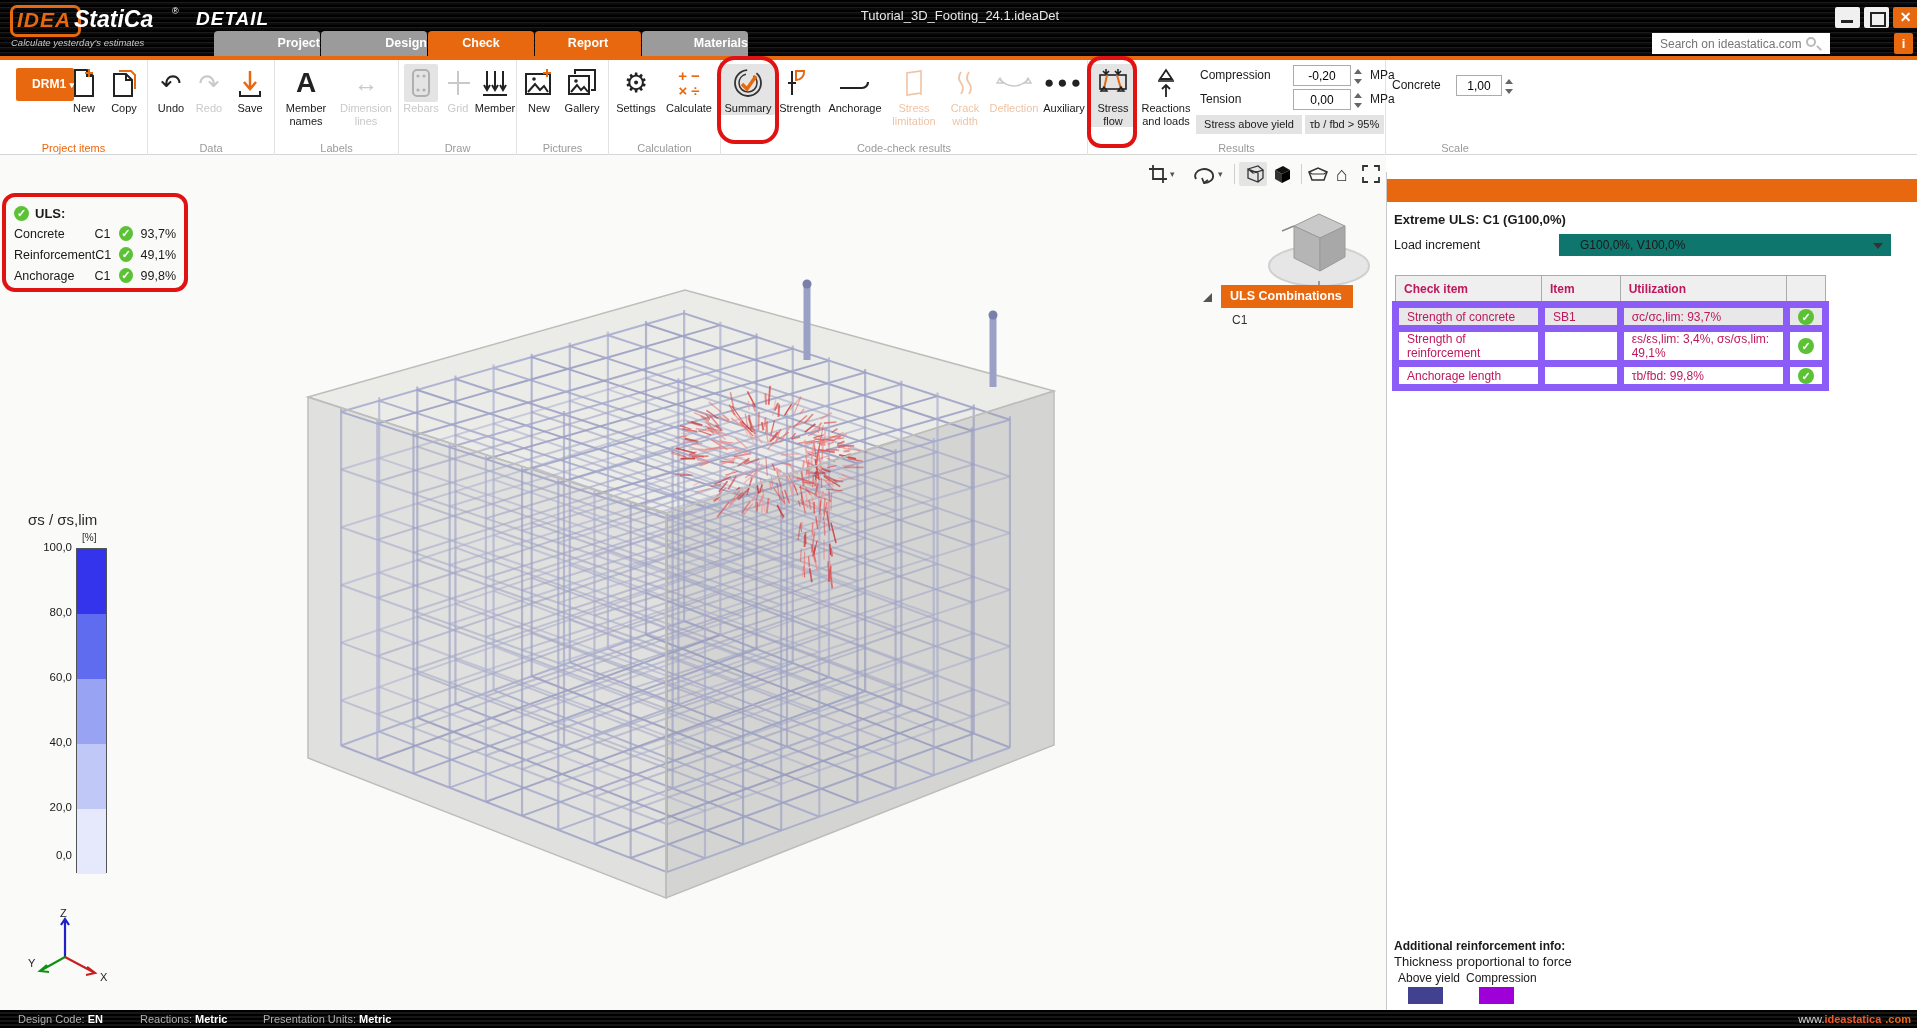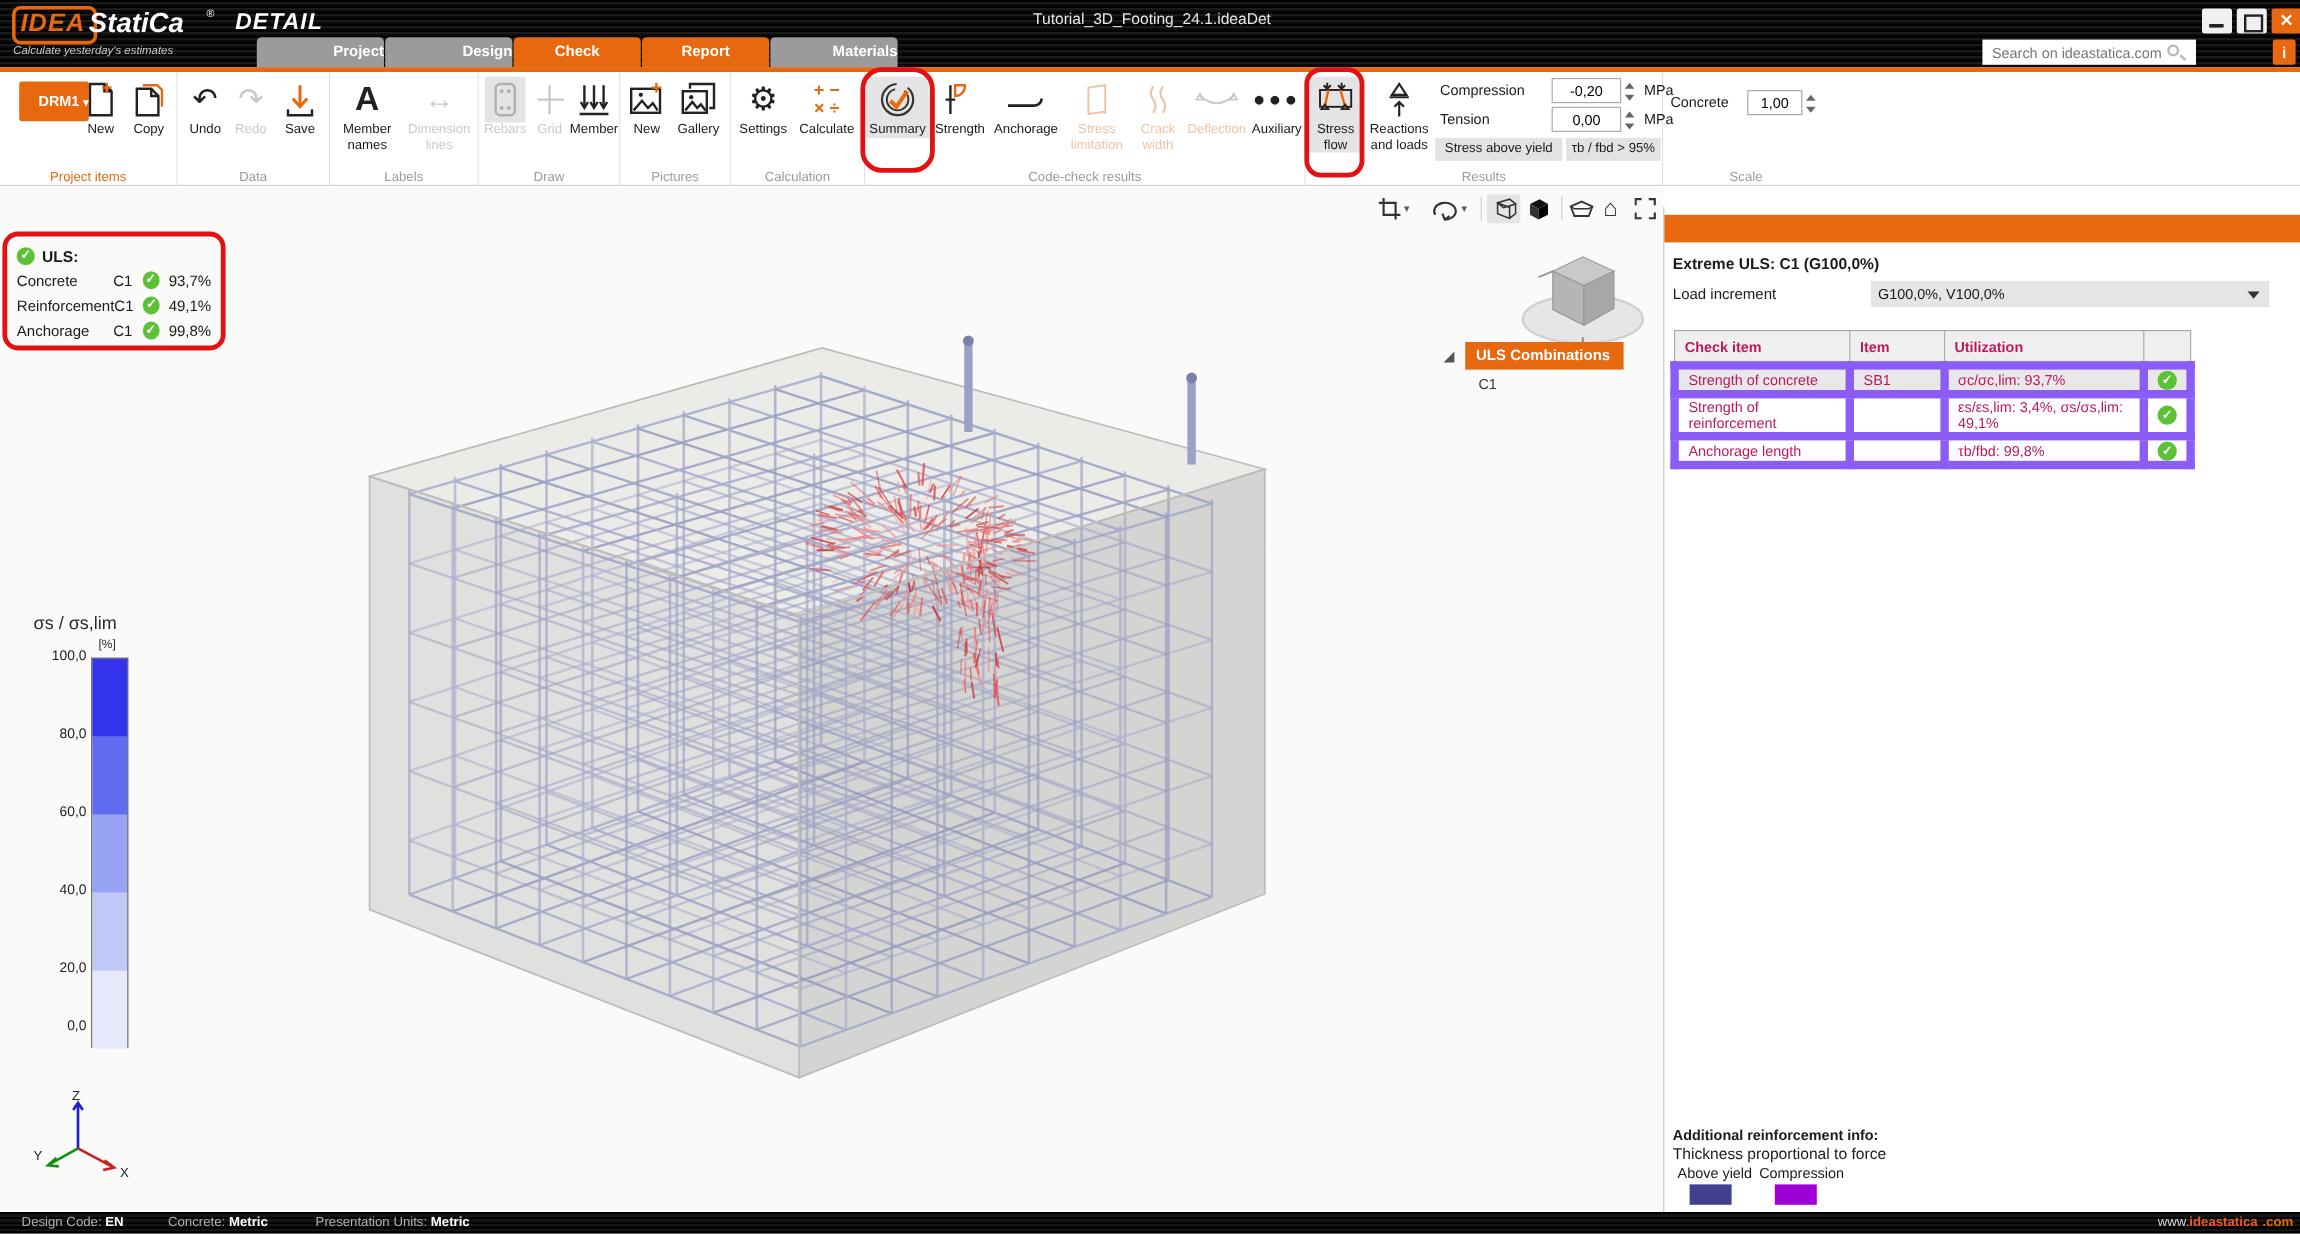--- a/index.html
+++ b/index.html
@@ -89,22 +89,22 @@
     border-left:9px solid transparent; border-bottom:9px solid #555; transform:rotate(0deg);}
   #tree-group { position:absolute; left:1221px; top:130px; width:132px; height:23px; background:#E8680F; color:#fff;
     font-weight:bold; font-size:12.5px; line-height:23px; padding-left:9px;}
   #tree-item { position:absolute; left:1232px; top:158px; font-size:12px; color:#333;}
 
   
   #rpanel { position:absolute; left:1386px; top:172px; width:598px; height:855px; background:#fff; border-left:1px solid #c9c9c9;}
   #rp-orange { position:absolute; left:0; top:7px; width:531px; height:23px; background:#E8680F;}
   #rp-header { position:absolute; left:7px; top:40px; font-size:13px; font-weight:bold; color:#1a1a1a;}
   #li-label { position:absolute; left:7px; top:66px; font-size:12.5px; color:#1a1a1a;}
-  #li-dd { position:absolute; left:172px; top:62px; width:332px; height:22px; background:#e5e5e5; font-size:12px;
-    color:#1a1a1a; line-height:22px; padding-left:6px;}
+  #li-dd { position:absolute; left:172px; top:62px; width:332px; height:22px; background:#0f766e; font-size:12px;
+    color:#1a1a1a; line-height:22px; padding-left:21px;}
   #li-dd::after { content:""; position:absolute; right:8px; top:9px; border-left:5px solid transparent; border-right:5px solid transparent; border-top:6px solid #333;}
   #rp-table { position:absolute; left:5px; top:103px; width:437px; border-collapse:collapse; font-size:12px; color:#be185d;}
   #rp-table th { border:1px solid #ababab; background:#efefef; font-weight:bold; text-align:left; height:29px; padding:0 8px;}
   #rp-table td { border:7px solid #8b5cf6; height:24px; padding:0 8px;}
   #rp-table tr.shade td { background:#e8e8e8; }
   #rp-table .chk { width:16px; height:16px; line-height:16px;}
   #ai-title { position:absolute; left:7px; top:767px; font-size:12px; font-weight:bold; color:#1a1a1a;}
   #ai-sub { position:absolute; left:7px; top:782px; font-size:13px; color:#1a1a1a;}
   #ai-ay-label { position:absolute; left:11px; top:799px; font-size:12px; color:#1a1a1a;}
   #ai-cp-label { position:absolute; left:79px; top:799px; font-size:12px; color:#1a1a1a;}
@@ -1037,19 +1037,19 @@
   <div id="ai-cp-swatch" style="background-color: rgb(160, 0, 216);"></div>
 
   <div id="rp-scroll">
       <div id="rp-thumb"></div>
     </div>
 </div>
 
 <div id="statusbar">
   <span class="abs" style="left:18px;"><span class="sb-label">Design Code:</span>
     <span class="sb-value">EN</span></span>
-  <span class="abs" style="left:140px;"><span class="sb-label">Concrete:</span>
+  <span class="abs" style="left:140px;"><span class="sb-label">Reactions:</span>
     <span class="sb-value">Metric</span></span>
   <span class="abs" style="left:263px;"><span class="sb-label">Presentation Units:</span>
     <span class="sb-value">Metric</span></span>
   <span id="sb-web">
     <span id="sb-www">www.</span><span id="sb-name">ideastatica</span><span id="sb-tld">.com</span></span>
 </div>
 
 </body></html>

